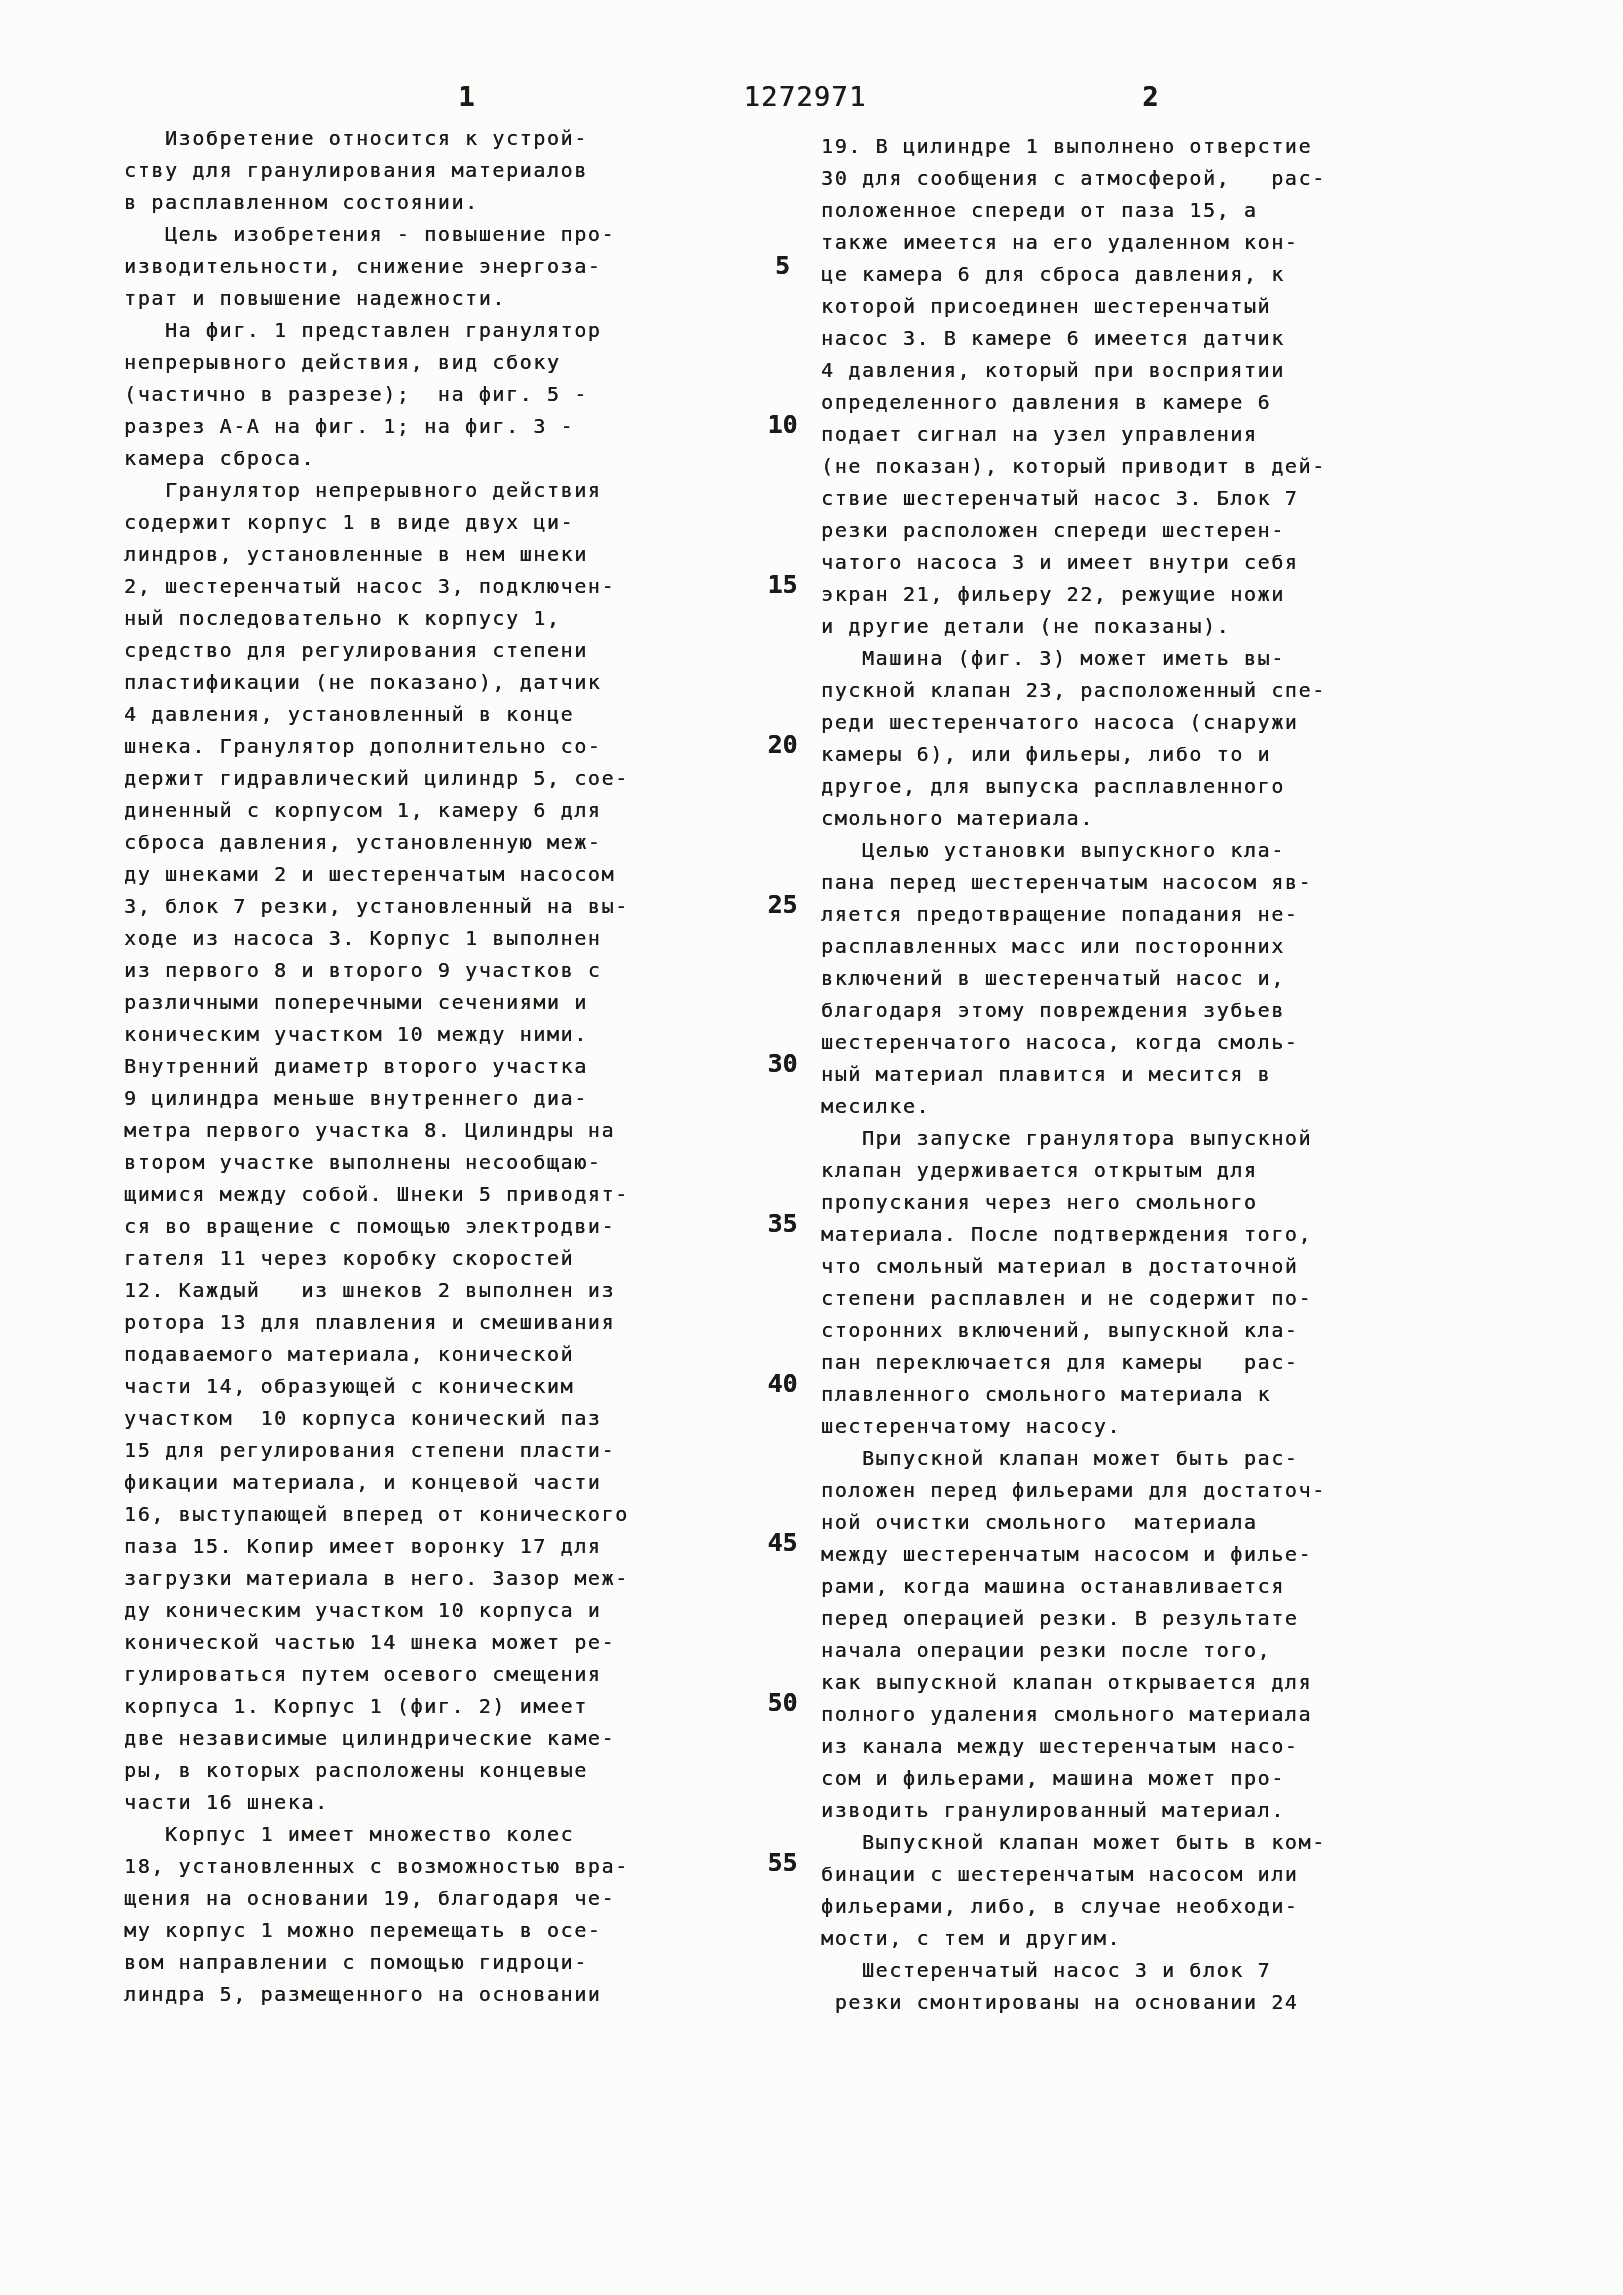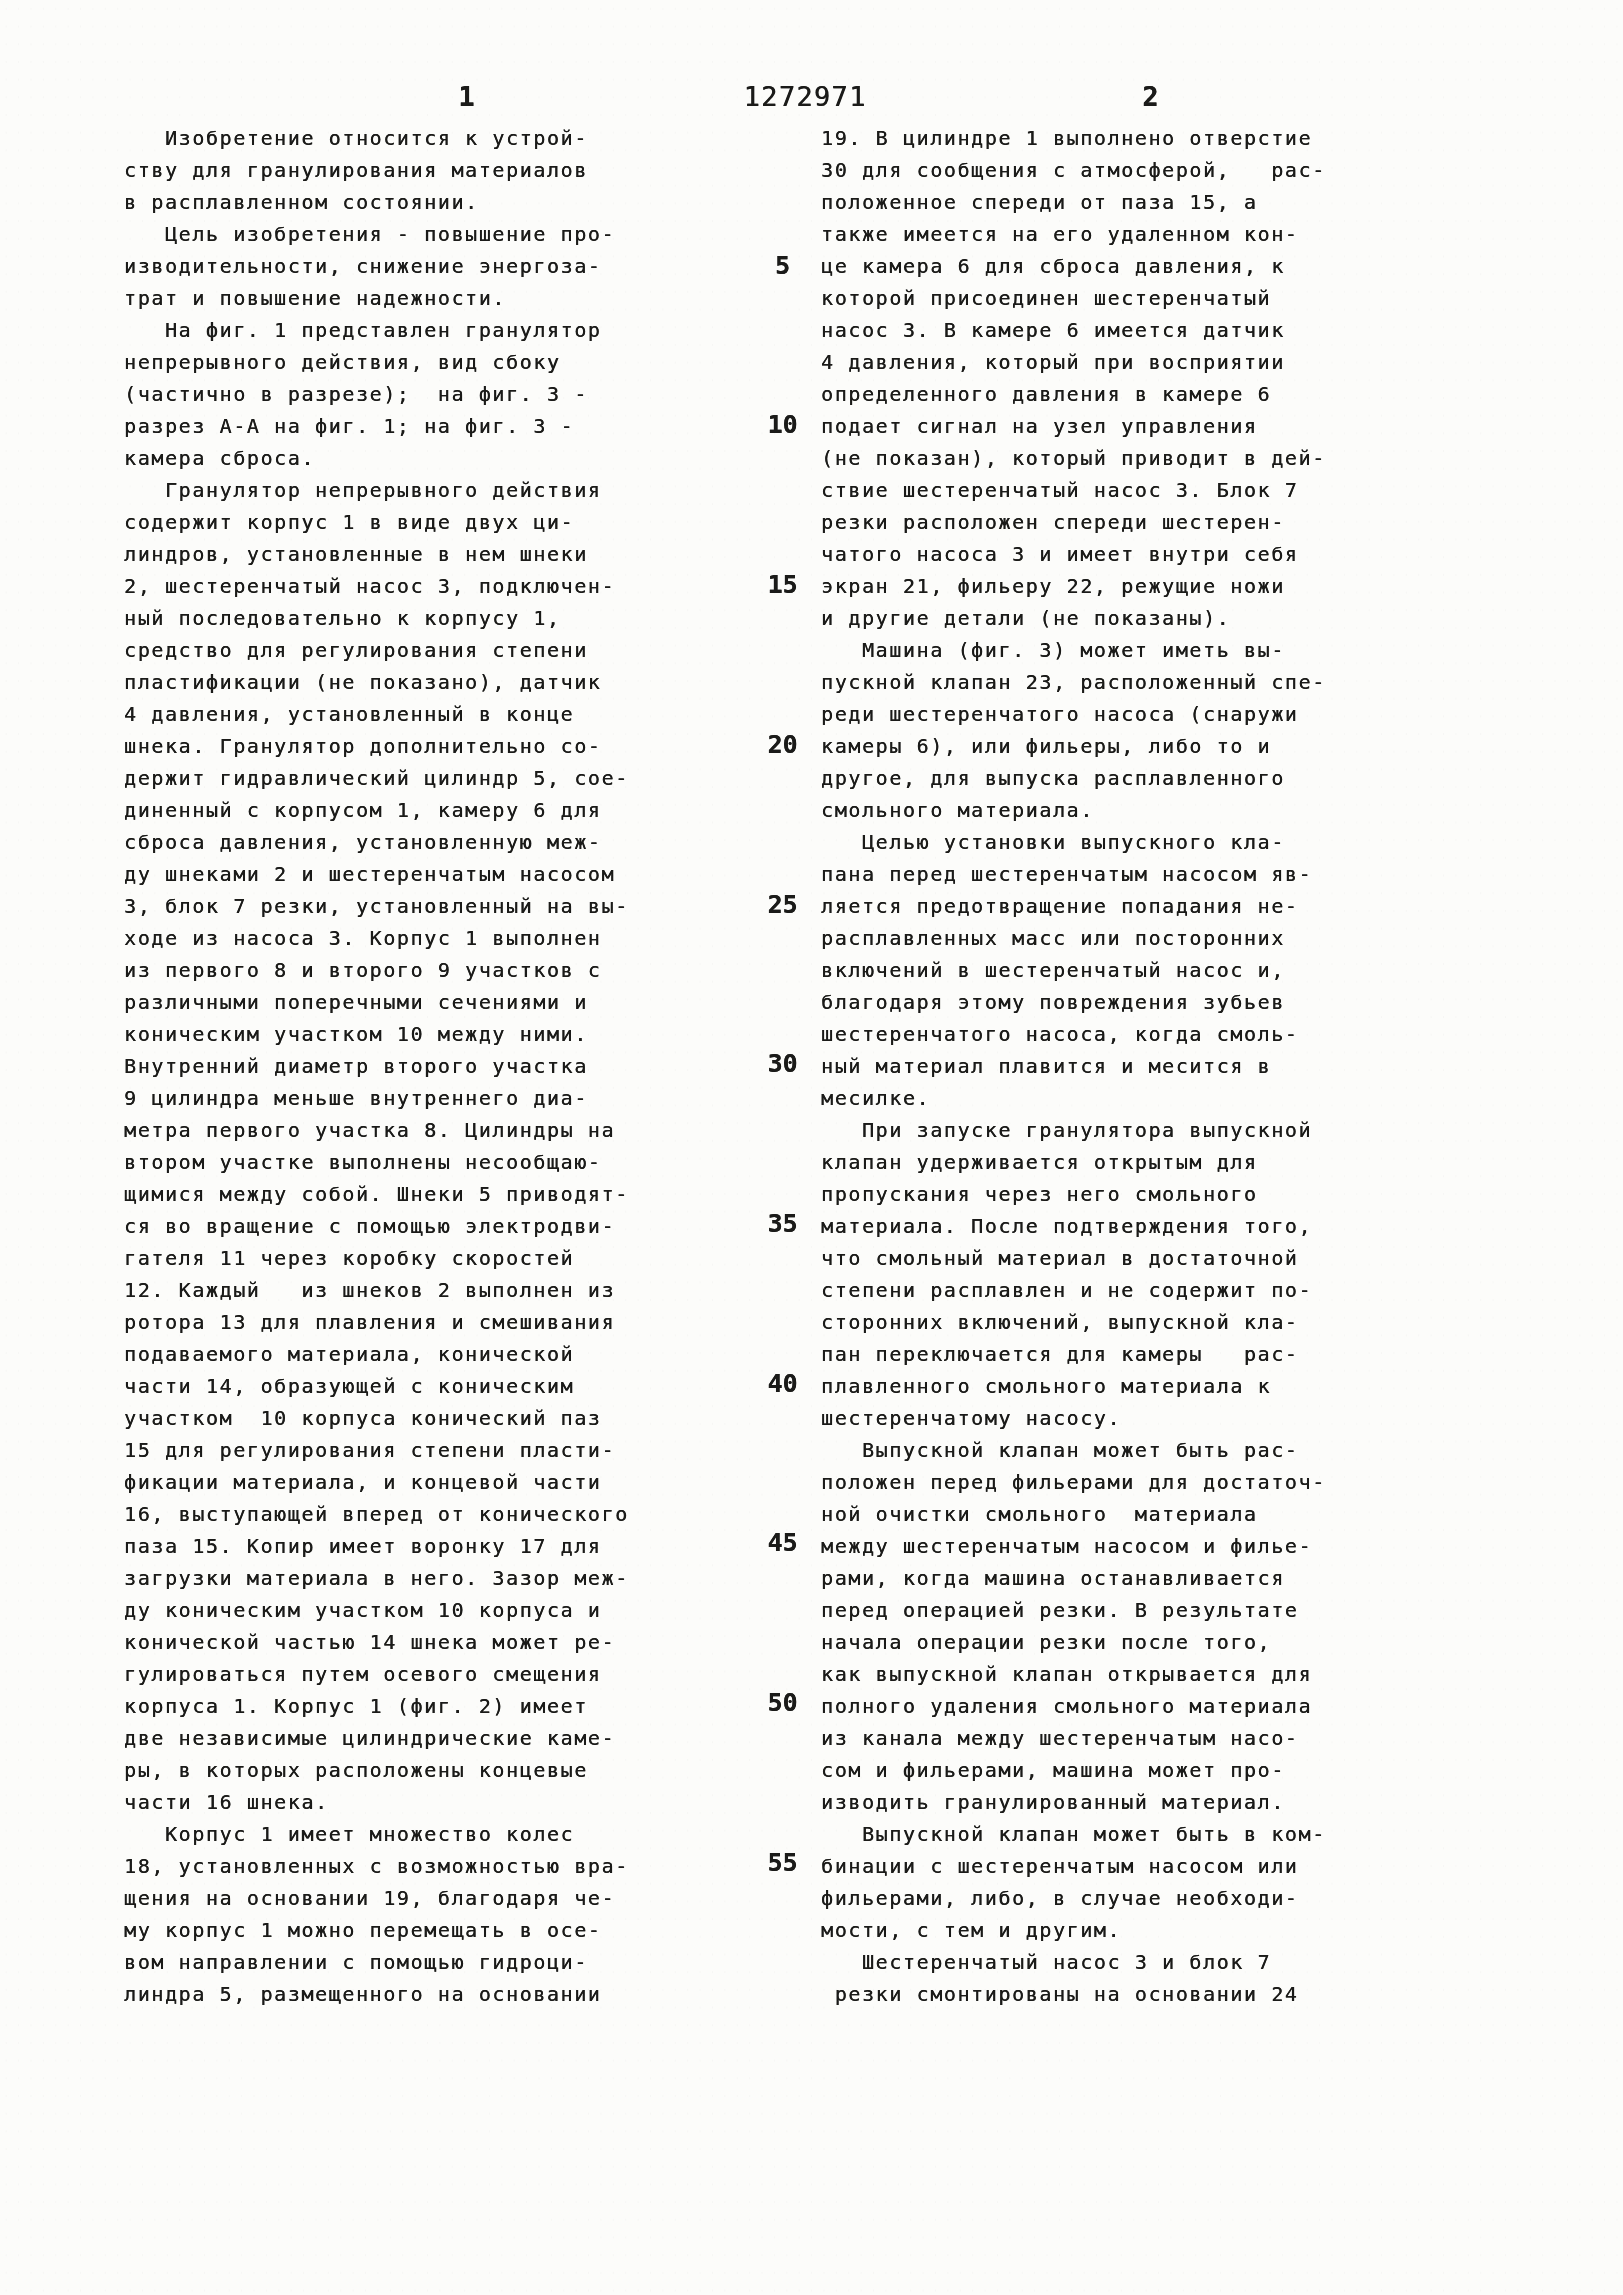--- a/index.html
+++ b/index.html
@@ -19,21 +19,21 @@
     font-size:27px;font-weight:bold;letter-spacing:1.3px;
     text-shadow:0.3px 0 0 currentColor;
   }
   .patent-num{font-weight:normal;text-shadow:0.5px 0 0 currentColor;margin-left:8px;}
   .col{
     position:absolute;top:122px;
     font-size:20px;letter-spacing:1.6px;
     text-shadow:0.3px 0 0 currentColor;
   }
   .col-left{left:124px;width:661px;}
-  .col-right{left:821px;width:713px;}
+  .col-right{left:821px;width:713px;margin-top:8px;}
   .tline{height:32px;line-height:32px;white-space:pre;}
   .gutter{
     position:absolute;top:122px;left:750px;width:65px;
     font-size:25px;font-weight:bold;
     text-shadow:0.3px 0 0 currentColor;
   }
   .gnum{
     position:absolute;left:0;width:65px;height:32px;line-height:32px;
     text-align:center;
   }
@@ -51,21 +51,21 @@
 
   <div class="col col-left">
       <div class="tline">   Изобретение относится к устрой-</div>
       <div class="tline">ству для гранулирования материалов</div>
       <div class="tline">в расплавленном состоянии.</div>
       <div class="tline">   Цель изобретения - повышение про-</div>
       <div class="tline">изводительности, снижение энергоза-</div>
       <div class="tline">трат и повышение надежности.</div>
       <div class="tline">   На фиг. 1 представлен гранулятор</div>
       <div class="tline">непрерывного действия, вид сбоку</div>
-      <div class="tline">(частично в разрезе);  на фиг. 3 -</div>
+      <div class="tline">(частично в разрезе);  на фиг. 5 -</div>
       <div class="tline">разрез А-А на фиг. 1; на фиг. 3 -</div>
       <div class="tline">камера сброса.</div>
       <div class="tline">   Гранулятор непрерывного действия</div>
       <div class="tline">содержит корпус 1 в виде двух ци-</div>
       <div class="tline">линдров, установленные в нем шнеки</div>
       <div class="tline">2, шестеренчатый насос 3, подключен-</div>
       <div class="tline">ный последовательно к корпусу 1,</div>
       <div class="tline">средство для регулирования степени</div>
       <div class="tline">пластификации (не показано), датчик</div>
       <div class="tline">4 давления, установленный в конце</div>

